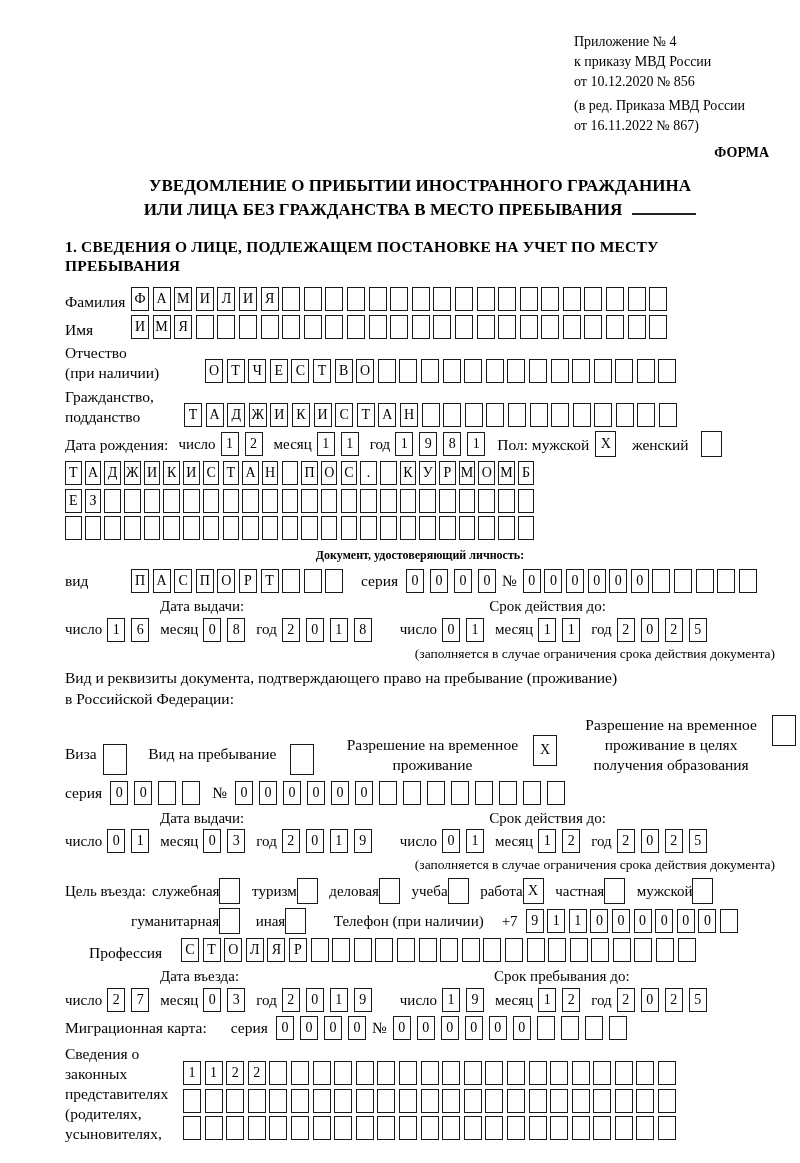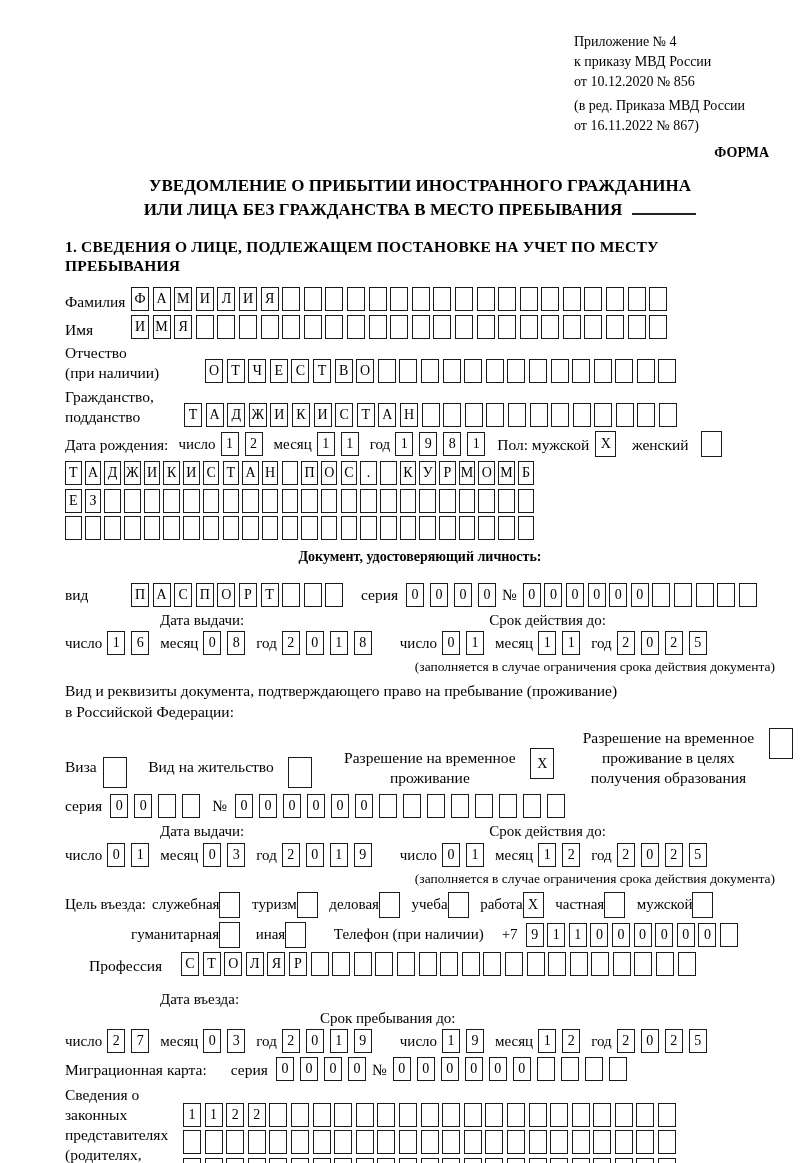--- a/index.html
+++ b/index.html
@@ -38,21 +38,21 @@
   .lbl { flex:none; }
   .w66 { width:66px; } .w92 { width:92px;margin-left:24px; } .w119 { width:119px; } .w140 { width:140px; } .w118 { width:118px; }
   .ml6{margin-left:6px;} .ml8{margin-left:8px;} .ml12{margin-left:12px;}
   .ml14{margin-left:14px;} .ml18{margin-left:18px;} .ml22{margin-left:22px;} .ml24{margin-left:24px;}
   .mr6{margin-right:6px;} .mr8{margin-right:8px;} .mr10{margin-right:10px;}
 
   .stack { line-height:20px; }
   .bp-label { line-height:26px; }
   .bp-rows .boxes { display:flex; margin-bottom:3.6px; }
 
-  .doc-heading { text-align:center; font-weight:bold; font-size:14px; margin:2px 0 17px 0; }
+  .doc-heading { text-align:center; font-weight:bold; font-size:12px; margin:2px 0 6px 0; }
 
   .dg { display:flex; align-items:center; gap:5px; flex:none; }
   .dg .dlbl { flex:none; font-size:15px; }
   .subhdr-row { display:flex; font-size:15px; margin-bottom:2px; }
   .note { text-align:right; font-size:13.5px; margin:1px 0 4px 0; }
 
   .intro { margin-top:4px; line-height:21px; }
   .opts { margin-top:6px; margin-bottom:6px; }
   .opt { display:inline-flex; align-items:flex-start; flex:none; }
   .opt-label-c { width:185px; text-align:center; line-height:20px; flex:none; }
@@ -407,21 +407,21 @@
     <div>в Российской Федерации:</div>
   </div>
   <div class="row opts">
     <span class="opt">
       <span>Виза</span>
       <span class="boxes bigcbx ml6">
           <span class="cell"></span>
         </span>
     </span>
     <span class="opt ml18">
-      <span>Вид на жительство</span>
+      <span>Вид на пребывание</span>
       <span class="boxes bigcbx ml14">
           <span class="cell"></span>
         </span>
     </span>
     <span class="opt ml22">
       <span class="opt-label-c">Разрешение на временное проживание</span>
       <span class="boxes bigcbx ml8">
           <span class="cell">X</span>
         </span>
     </span>
@@ -601,21 +601,21 @@
         <span class="cell"></span>
         <span class="cell"></span>
         <span class="cell"></span>
         <span class="cell"></span>
         <span class="cell"></span>
         <span class="cell"></span>
         <span class="cell"></span>
       </span>
   </div>
 
-  <div class="subhdr-row" style="margin-top:14px;flex-direction:column;">
+  <div class="subhdr-row" style="margin-top:5px;">
     <span style="margin-left:95px;">Дата въезда:</span>
     <span style="margin-left:255px;">Срок пребывания до:</span>
   </div>
   <div class="row" style="align-items:center;">
     <span class="dg">
       <span class="dlbl">число</span>
       <span class="boxes spread">
           <span class="cell">2</span>
           <span class="cell">7</span>
         </span>

